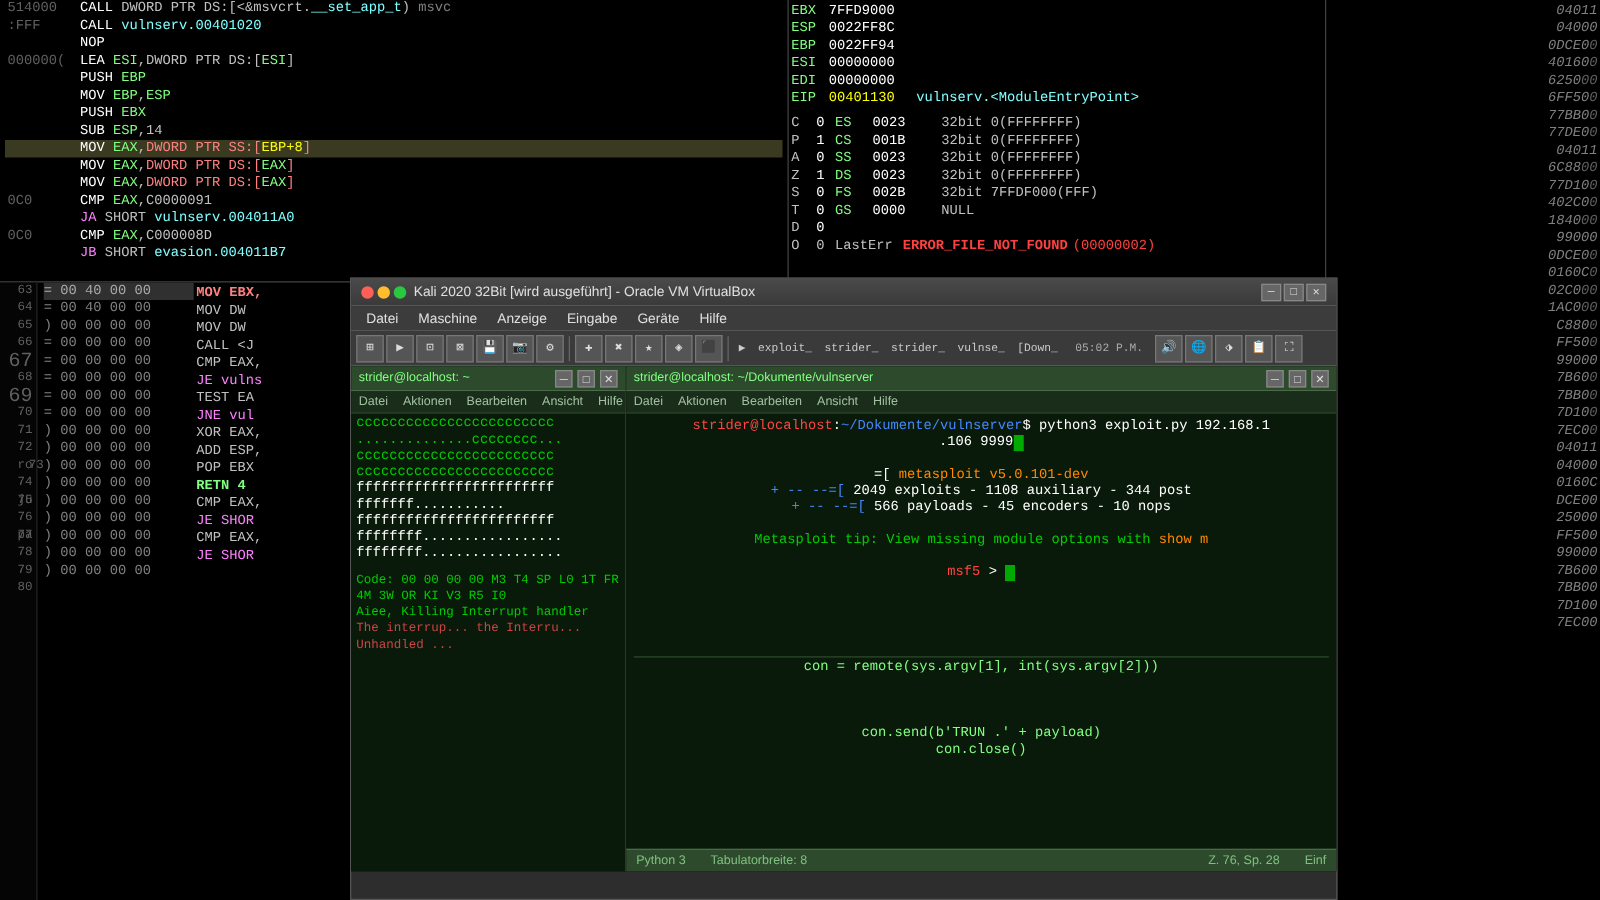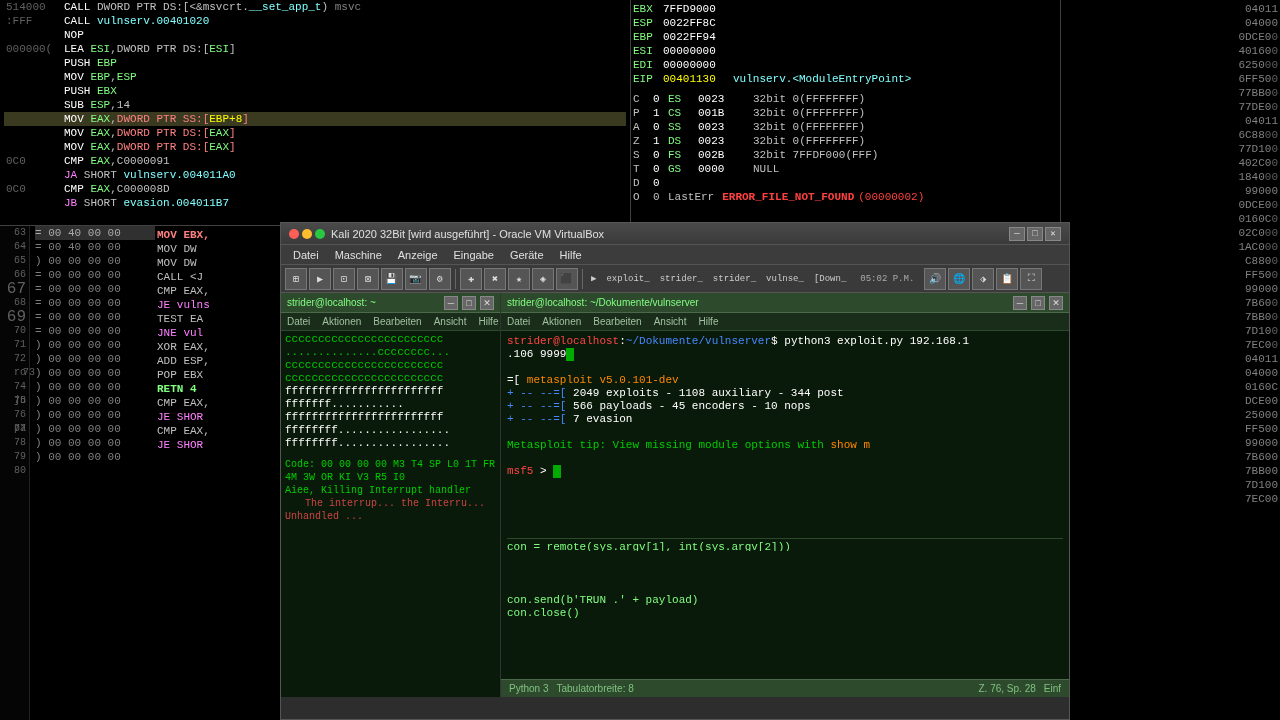--- a/index.html
+++ b/index.html
@@ -78,20 +78,21 @@
       border-left: 1px solid #404040;
       overflow: hidden;
       padding: 2px;
     }
     .far-right-val {
       height: 14px;
       line-height: 14px;
       color: #808080;
       font-size: 11px;
       text-align: right;
+      font-style: italic;
     }
 
     
     .vm-window {
       position: absolute;
       top: 222px;
       left: 280px;
       width: 790px;
       height: 498px;
       background: #2d2d2d;
@@ -262,20 +263,21 @@
       font-size: 10px;
       color: #a0c0a0;
       border-bottom: 1px solid #2d4a2d;
     }
     .term-right-menu-item { padding: 0 6px; }
     .term-right-content {
       flex: 1;
       background: #0a1a0a;
       overflow: hidden;
       padding: 4px 6px;
+      text-align: center;
     }
 
     .term-line {
       height: 13px;
       line-height: 13px;
       font-family: 'Courier New', monospace;
       font-size: 11px;
       white-space: nowrap;
       overflow: hidden;
     }
@@ -287,21 +289,21 @@
     .vm-statusbar {
       height: 18px;
       background: #2d4a2d;
       display: flex;
       align-items: center;
       padding: 0 8px;
       border-top: 1px solid #4a6a4a;
       font-family: 'Segoe UI', Arial, sans-serif;
       font-size: 10px;
       color: #80c080;
-      gap: 8px;
+      gap: 20px;
     }
 
     
     .bottom-left {
       position: absolute;
       top: 225px;
       left: 0;
       width: 280px;
       height: 495px;
       background: #000000;
@@ -682,21 +684,21 @@
           <div class="hex-line">cccccccccccccccccccccccc</div>
           <div class="hex-line">cccccccccccccccccccccccc</div>
           <div class="hex-line" style="color:#ffffff;">ffffffffffffffffffffffff</div>
           <div class="hex-line" style="color:#ffffff;">fffffff...........</div>
           <div class="hex-line" style="color:#ffffff;">ffffffffffffffffffffffff</div>
           <div class="hex-line" style="color:#ffffff;">ffffffff.................</div>
           <div class="hex-line" style="color:#ffffff;">ffffffff.................</div>
           <div style="height:8px;"></div>
           <div class="t-green" style="font-size:10px; line-height:13px;">Code: 00 00 00 00 M3 T4 SP L0 1T FR 4M 3W OR KI V3 R5 I0</div>
           <div class="t-green" style="font-size:10px; line-height:13px;">Aiee, Killing Interrupt handler</div>
-          <div style="color:#cc4444; font-size:10px; line-height:13px;margin-left:20px;">The interrup... the Interru...</div>
+          <div style="color:#cc4444; font-size:10px; line-height:13px;">The interrup... the Interru...</div>
           <div style="color:#cc4444; font-size:10px; line-height:13px;">Unhandled ...</div>
         </div>
       </div>
     </div>
 
     <div class="term-right">
       <div class="term-right-titlebar">
         <span>strider@localhost: ~/Dokumente/vulnserver</span>
         <span style="display:flex; gap:2px;">
           <span class="term-win-btn">─</span>
@@ -726,24 +728,20 @@
           <span style="color:#ffffff;">       =[ </span>
           <span style="color:#ff8800;">metasploit v5.0.101-dev</span>
         </div>
         <div class="term-line">
           <span style="color:#4488ff;">+ -- --=[</span>
           <span style="color:#ffffff;"> 2049 exploits - 1108 auxiliary - 344 post</span>
         </div>
         <div class="term-line">
           <span style="color:#4488ff;">+ -- --=[</span>
           <span style="color:#ffffff;"> 566 payloads - 45 encoders - 10 nops</span>
-        </div>
-        <div class="term-line">
-          <span style="color:#4488ff;">+ -- --=[</span>
-          <span style="color:#ffffff;"> 7 evasion</span>
         </div>
         <div class="term-line">&nbsp;</div>
         <div class="term-line">
           <span style="color:#00cc00;">Metasploit tip: View missing module options with </span>
           <span style="color:#ff8800;">show m</span>
         </div>
         <div class="term-line">&nbsp;</div>
         <div class="term-line">
           <span style="color:#ff4444;">msf5</span>
           <span style="color:#ffffff;"> &gt; </span>

